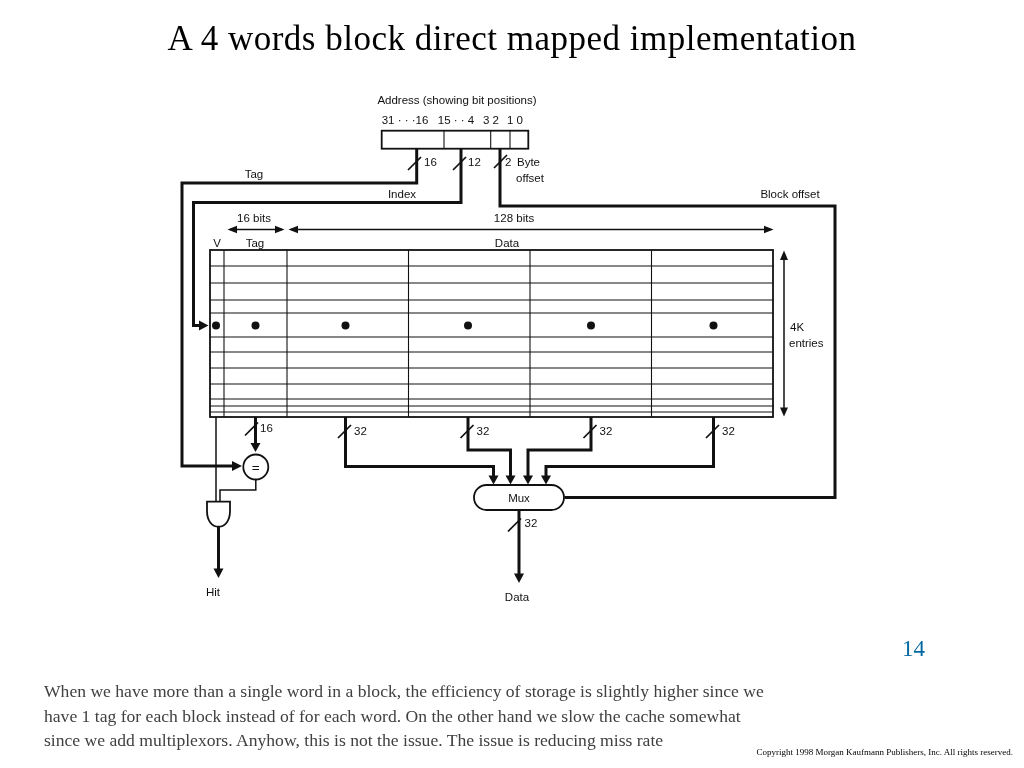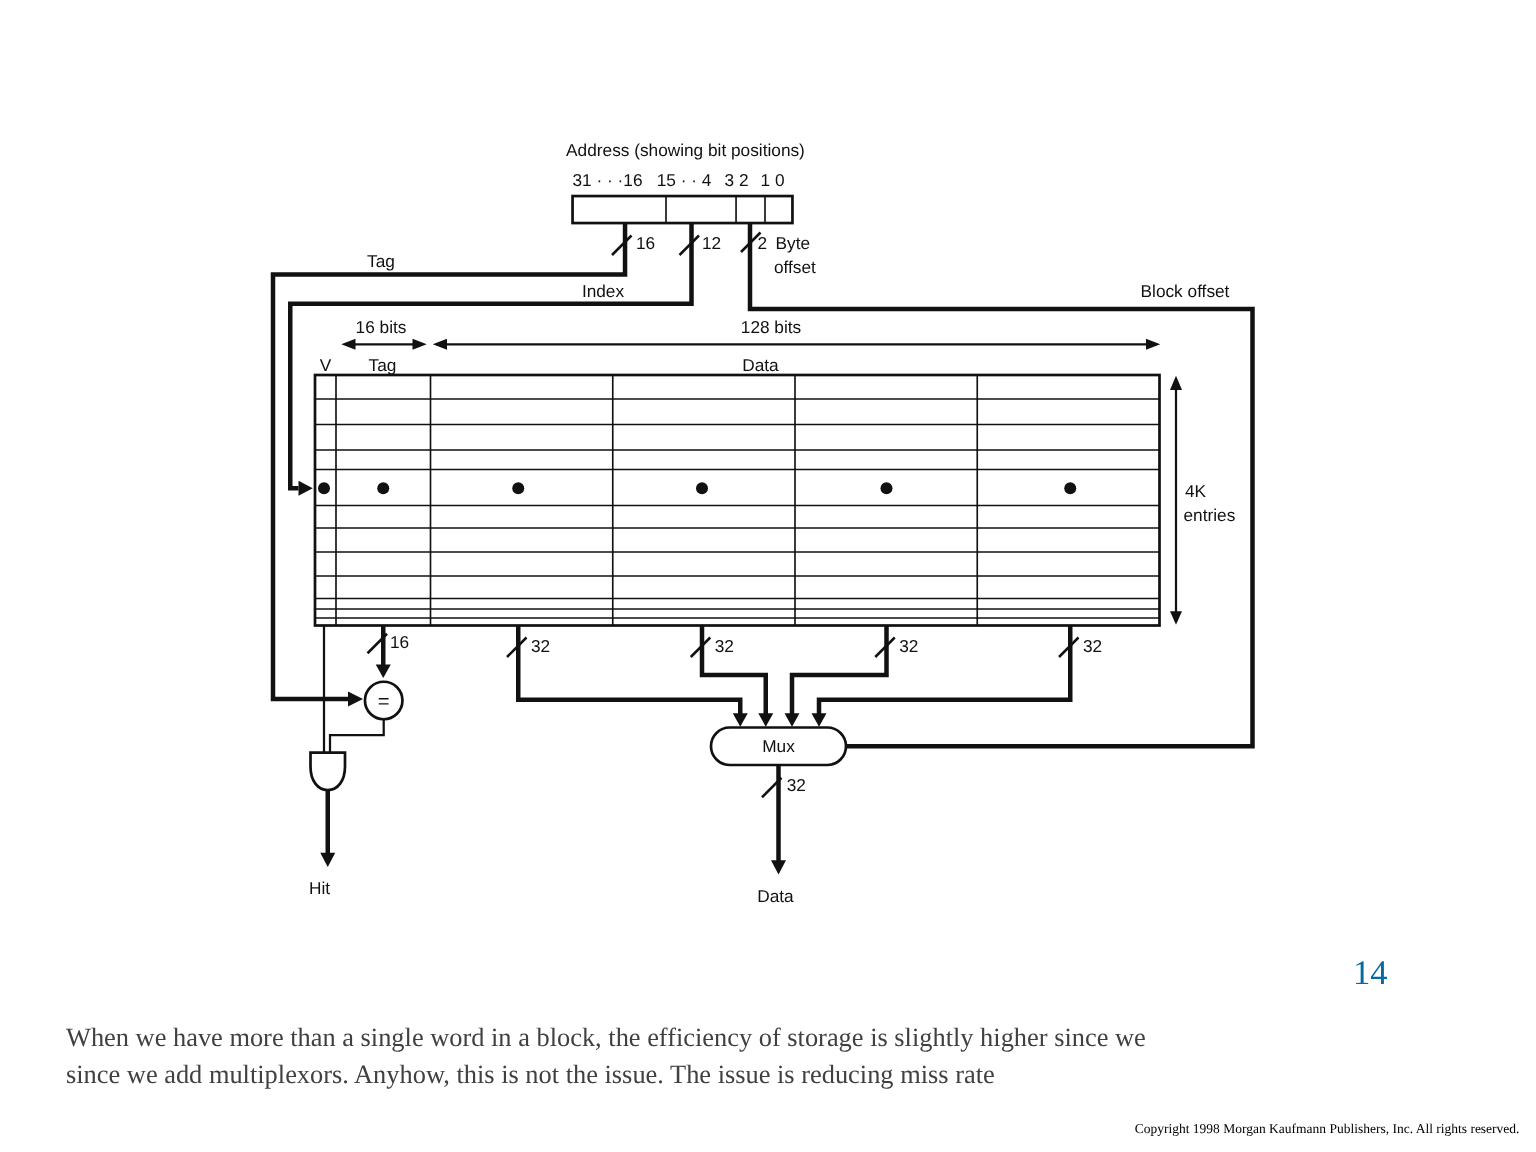--- a/index.html
+++ b/index.html
@@ -20,20 +20,21 @@
   .notes { position:absolute; left:44px; top:679px; width:930px; font-size:17.6px;
            line-height:24.6px; color:#404040; }
   .page-number { position:absolute; left:902px; top:636px; font-size:23px; color:#0369a1; }
   .copyright { position:absolute; right:11px; top:747px; font-size:9px; color:#000; }
 </style>
 </head>
 <body>
 
 <div class="slide">
 
+  <div class="title">A 4 words block direct mapped implementation</div>
 
   <svg class="diagram" width="1024" height="768" viewBox="0 0 1024 768">
 
     <g>
       <rect class="shape" x="381.7" y="130.7" width="146.6" height="18" fill="none"></rect>
       <line class="grid" x1="444" y1="130.7" x2="444" y2="148.7"></line>
       <line class="grid" x1="490.7" y1="130.7" x2="490.7" y2="148.7"></line>
       <line class="grid" x1="510" y1="130.7" x2="510" y2="148.7"></line>
     </g>
 
@@ -174,18 +175,19 @@
 
       <text class="dlabel" x="213" y="596" text-anchor="middle">Hit</text>
       <text class="dlabel" x="517" y="601" text-anchor="middle">Data</text>
     </g>
   </svg>
 
   <div class="page-number">14</div>
 
   <div class="notes">
     <div>When we have more than a single word in a block, the efficiency of storage is slightly higher since we</div>
+    <div>have 1 tag for each block instead of for each word. On the other hand we slow the cache somewhat</div>
     <div>since we add multiplexors. Anyhow, this is not the issue. The issue is reducing miss rate</div>
   </div>
 
   <div class="copyright">Copyright 1998 Morgan Kaufmann Publishers, Inc. All rights reserved.</div>
 
 </div>
 
 </body></html>

